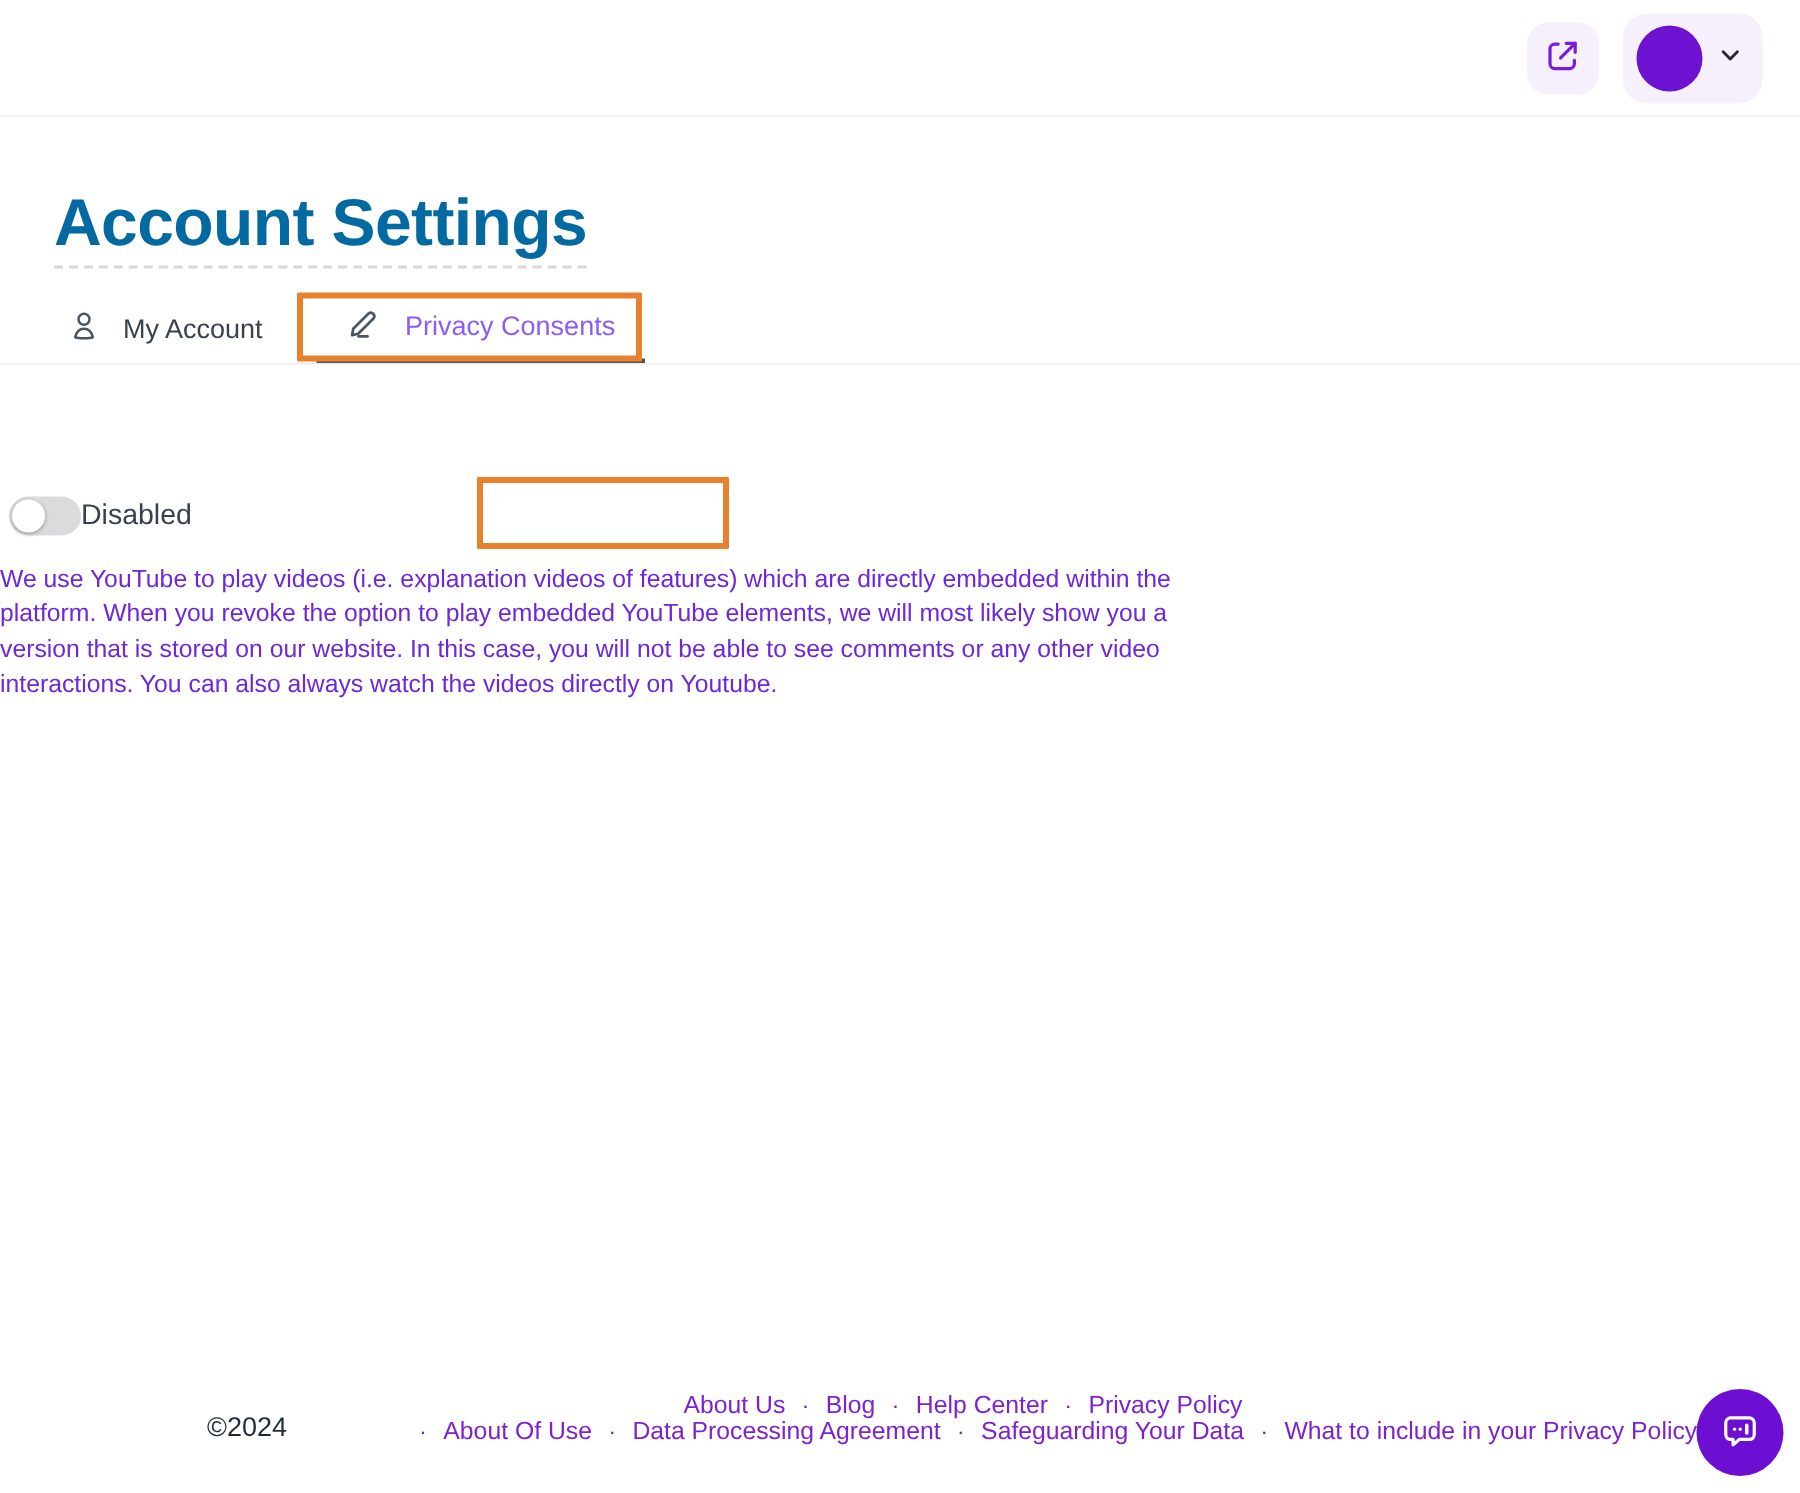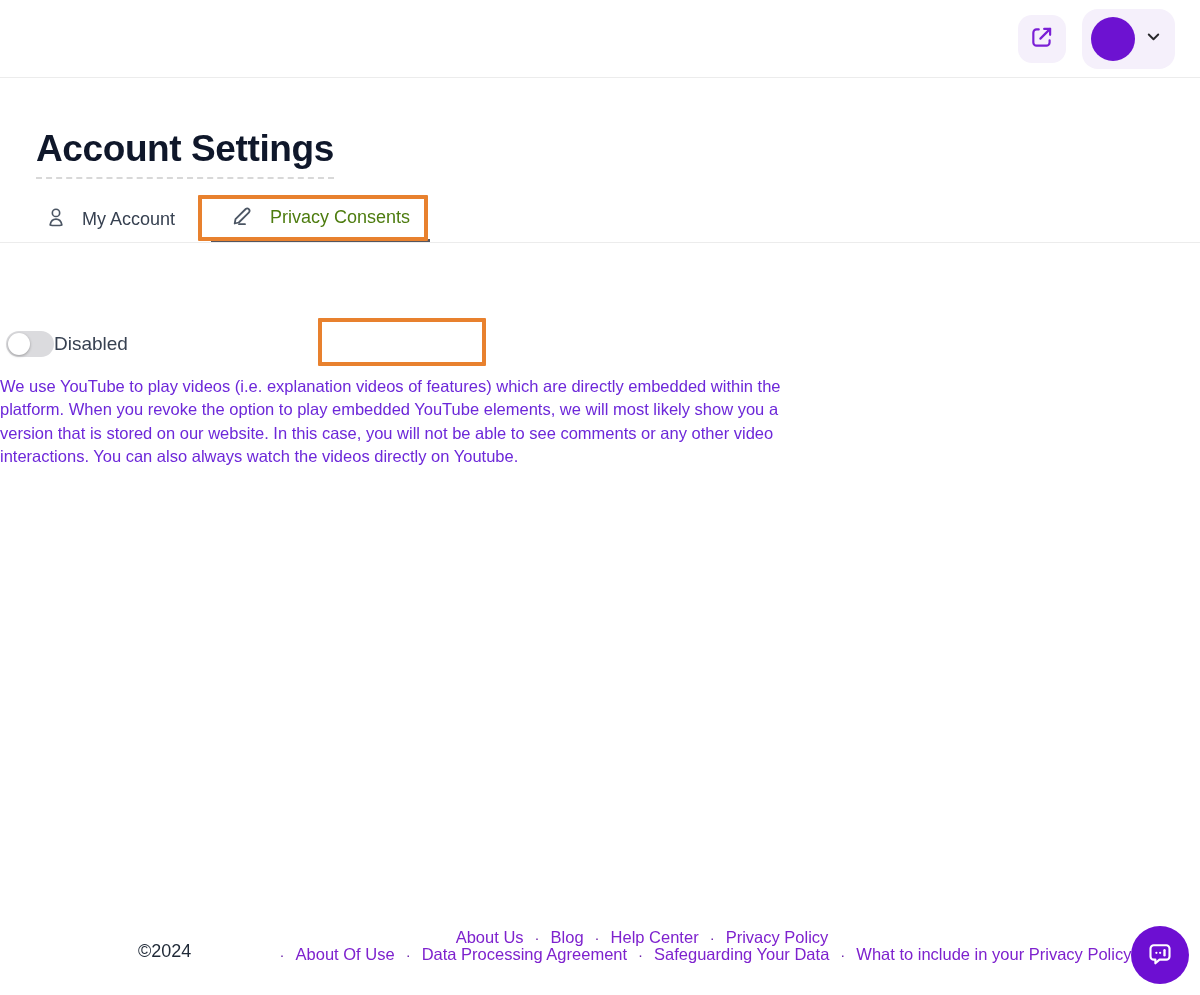--- a/index.html
+++ b/index.html
@@ -20,39 +20,39 @@
   }
   .avatar-group{
     height:60px;border-radius:16px;background:#f5f0fb;
     display:flex;align-items:center;gap:9px;padding:0 12px 0 9px;
     cursor:pointer;
   }
   .avatar-circle{width:44px;height:44px;border-radius:50%;background:#6d12d1;}
   
   .title-wrap{padding-left:36px;margin-top:52px;}
   .page-title{
-    display:inline-block;margin:0;font-size:37px;line-height:38px;
-    font-weight:700;color:#0f172a;letter-spacing:-0.4px;
+    display:inline-block;margin:0;font-size:44px;line-height:38px;
+    font-weight:700;color:#0369a1;letter-spacing:-0.4px;
     padding-bottom:9px;border-bottom:2px dashed #d8d8d8;
   }
   
   .tabs-wrap{
     margin-top:17px;border-bottom:1px solid #ececec;
     display:flex;align-items:stretch;padding-left:36px;height:46px;
     box-sizing:content-box;
   }
   .tab{
     display:flex;align-items:center;gap:15px;height:46px;
     font-size:18px;font-weight:500;color:#374151;cursor:pointer;
     box-sizing:border-box;
     justify-content:space-between;
   }
   .tab--first{padding:0 9px;}
   .tab--selected{
-    margin-left:27px;padding:0 20px;color:#4d7c0f;
+    margin-left:27px;padding:0 20px;color:#8b5cf6;
     border-bottom:3px solid #55555e;
   }
   
   .content{display:flex;}
   .content-left{width:332px;padding-left:36px;box-sizing:border-box;flex:none;}
   .service-title{margin:82px 0 0;font-size:34px;line-height:40px;font-weight:600;color:#374151;}
   .content-right{width:828px;margin-top:77px;}
   .toggle-row{height:48px;display:flex;align-items:center;padding-left:6px;box-sizing:border-box;cursor:pointer;}
   .toggle{
     width:48px;height:26px;border-radius:13px;background:#dbdbde;

